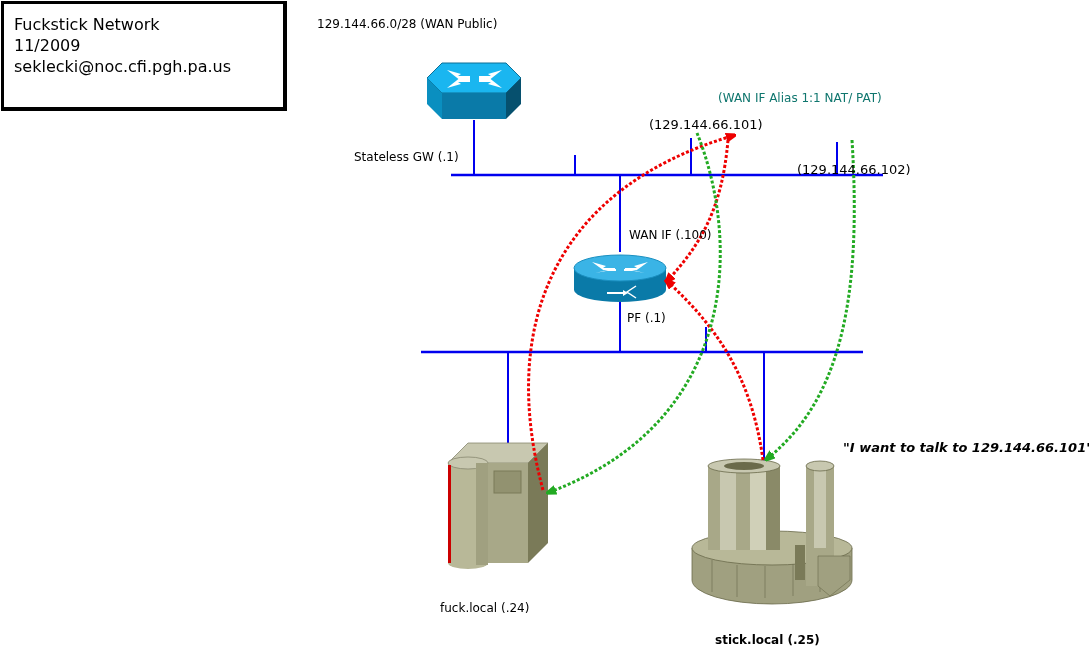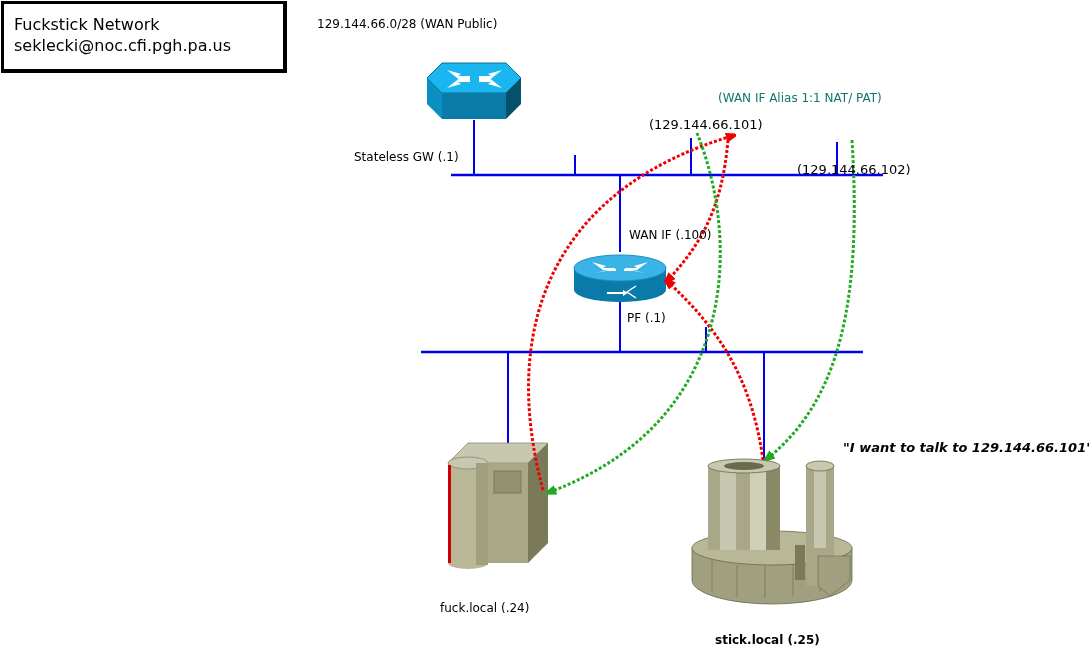--- a/index.html
+++ b/index.html
@@ -1,32 +1,33 @@
 <!DOCTYPE html>
 <html><head>
 <meta charset="utf-8">
 <style>
   html, body { margin:0; padding:0; background:#ffffff; }
   body { width:1090px; height:650px; position:relative; overflow:hidden;
          font-family:"DejaVu Sans", sans-serif; }
-  .title-box { position:absolute; left:1px; top:1px; width:286px; height:72px;
+  .title-box { position:absolute; left:1px; top:1px; width:286px; height:110px;
                border:3px solid #000; border-right-width:4px; border-bottom-width:4px;
                background:#fff; box-sizing:border-box; padding:10px 0 0 10px; }
   .title-line { font-size:16px; line-height:21px; color:#000; white-space:nowrap; }
   .lbl { position:absolute; font-size:12px; color:#000; white-space:nowrap; }
   .lbl.bold { font-weight:normal; font-size:13px; }
   .lbl.green { color:#0f766e; font-size:12px; }
   .lbl.quote { font-weight:bold; font-style:italic; font-size:13px; }
   svg.diagram { position:absolute; left:0; top:0; }
 </style>
 </head>
 <body>
 
 <div class="title-box">
   <div class="title-line">Fuckstick Network</div>
+  <div class="title-line">11/2009</div>
   <div class="title-line">seklecki@noc.cfi.pgh.pa.us</div>
 </div>
 
 <svg class="diagram" width="1090" height="650" viewBox="0 0 1090 650">
   <defs>
     <marker id="arrRed" markerWidth="10" markerHeight="10" refX="6" refY="5" orient="auto" markerUnits="userSpaceOnUse">
       <path d="M0,0 L14,5 L0,10 z" fill="#ee0000"></path>
     </marker>
     <marker id="arrGreen" markerWidth="10" markerHeight="10" refX="6" refY="5" orient="auto" markerUnits="userSpaceOnUse">
       <path d="M0,0 L14,5 L0,10 z" fill="#22aa22"></path>

